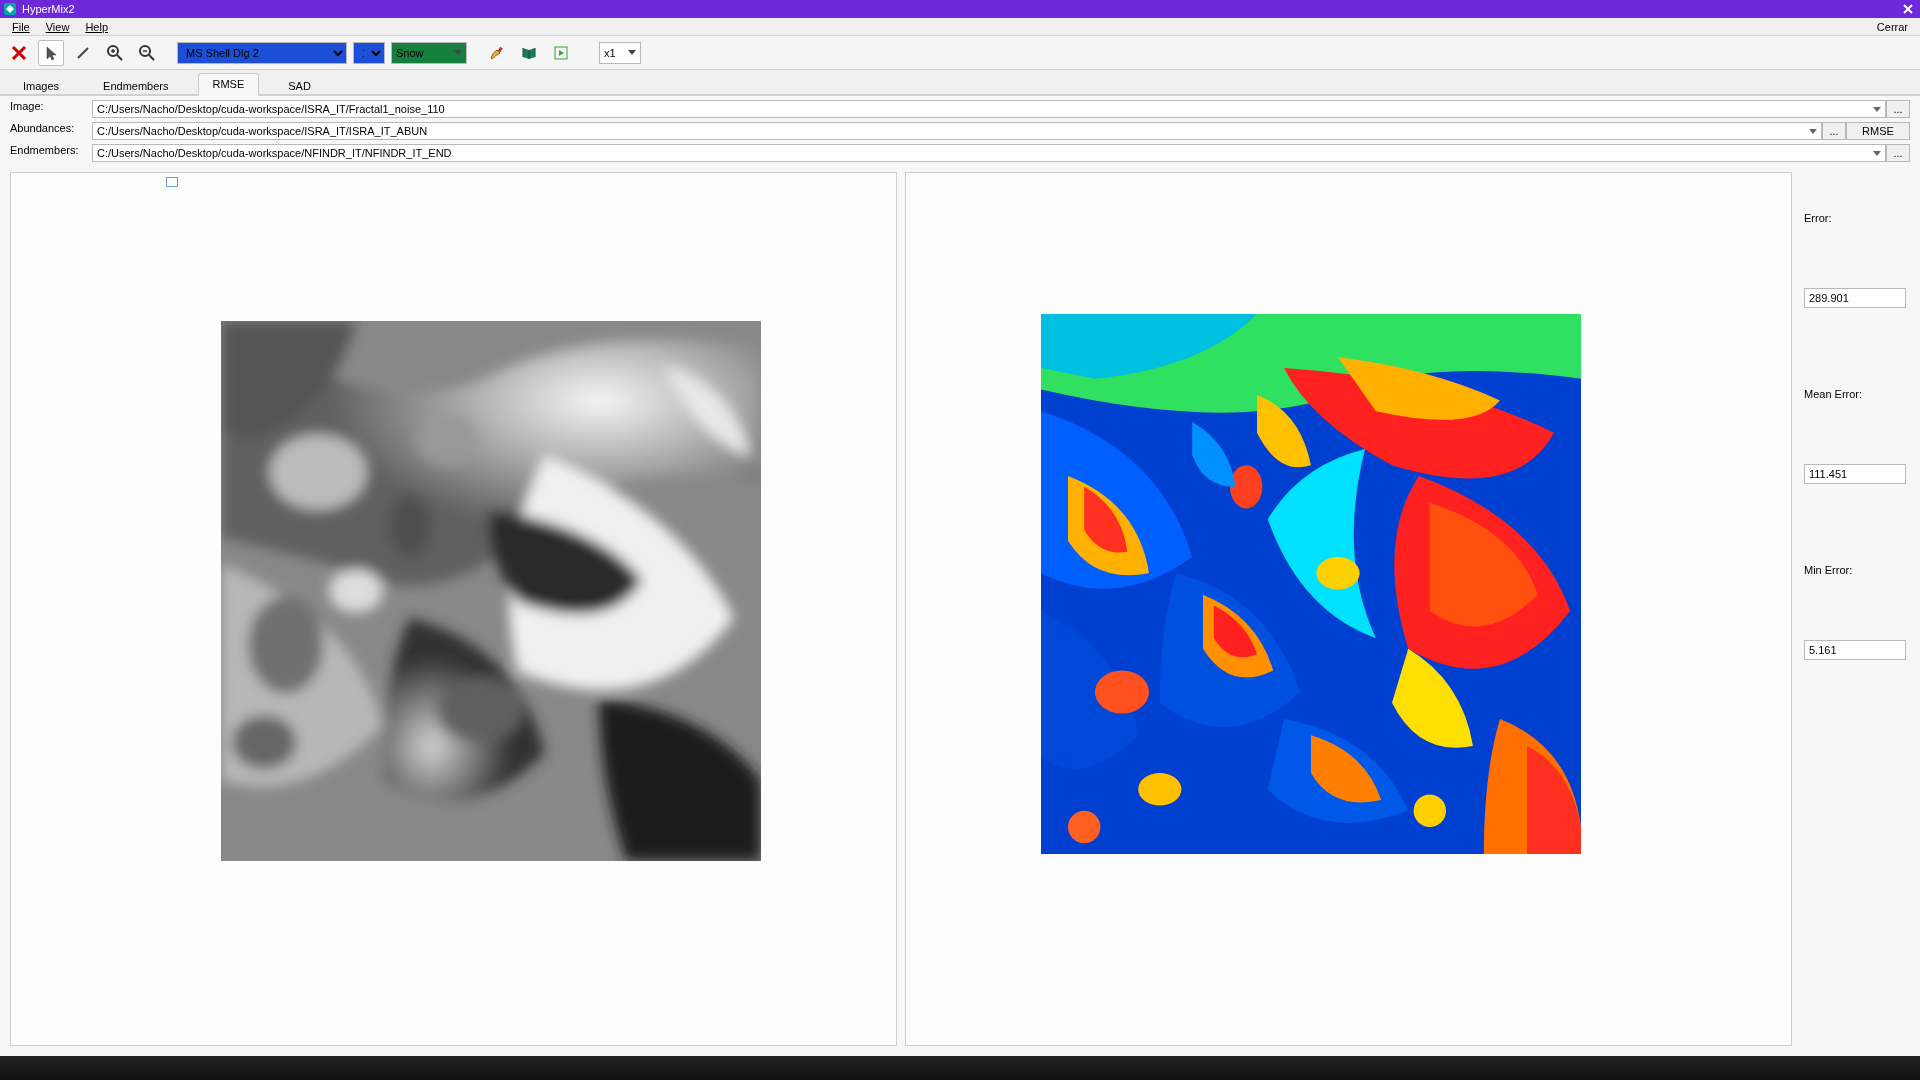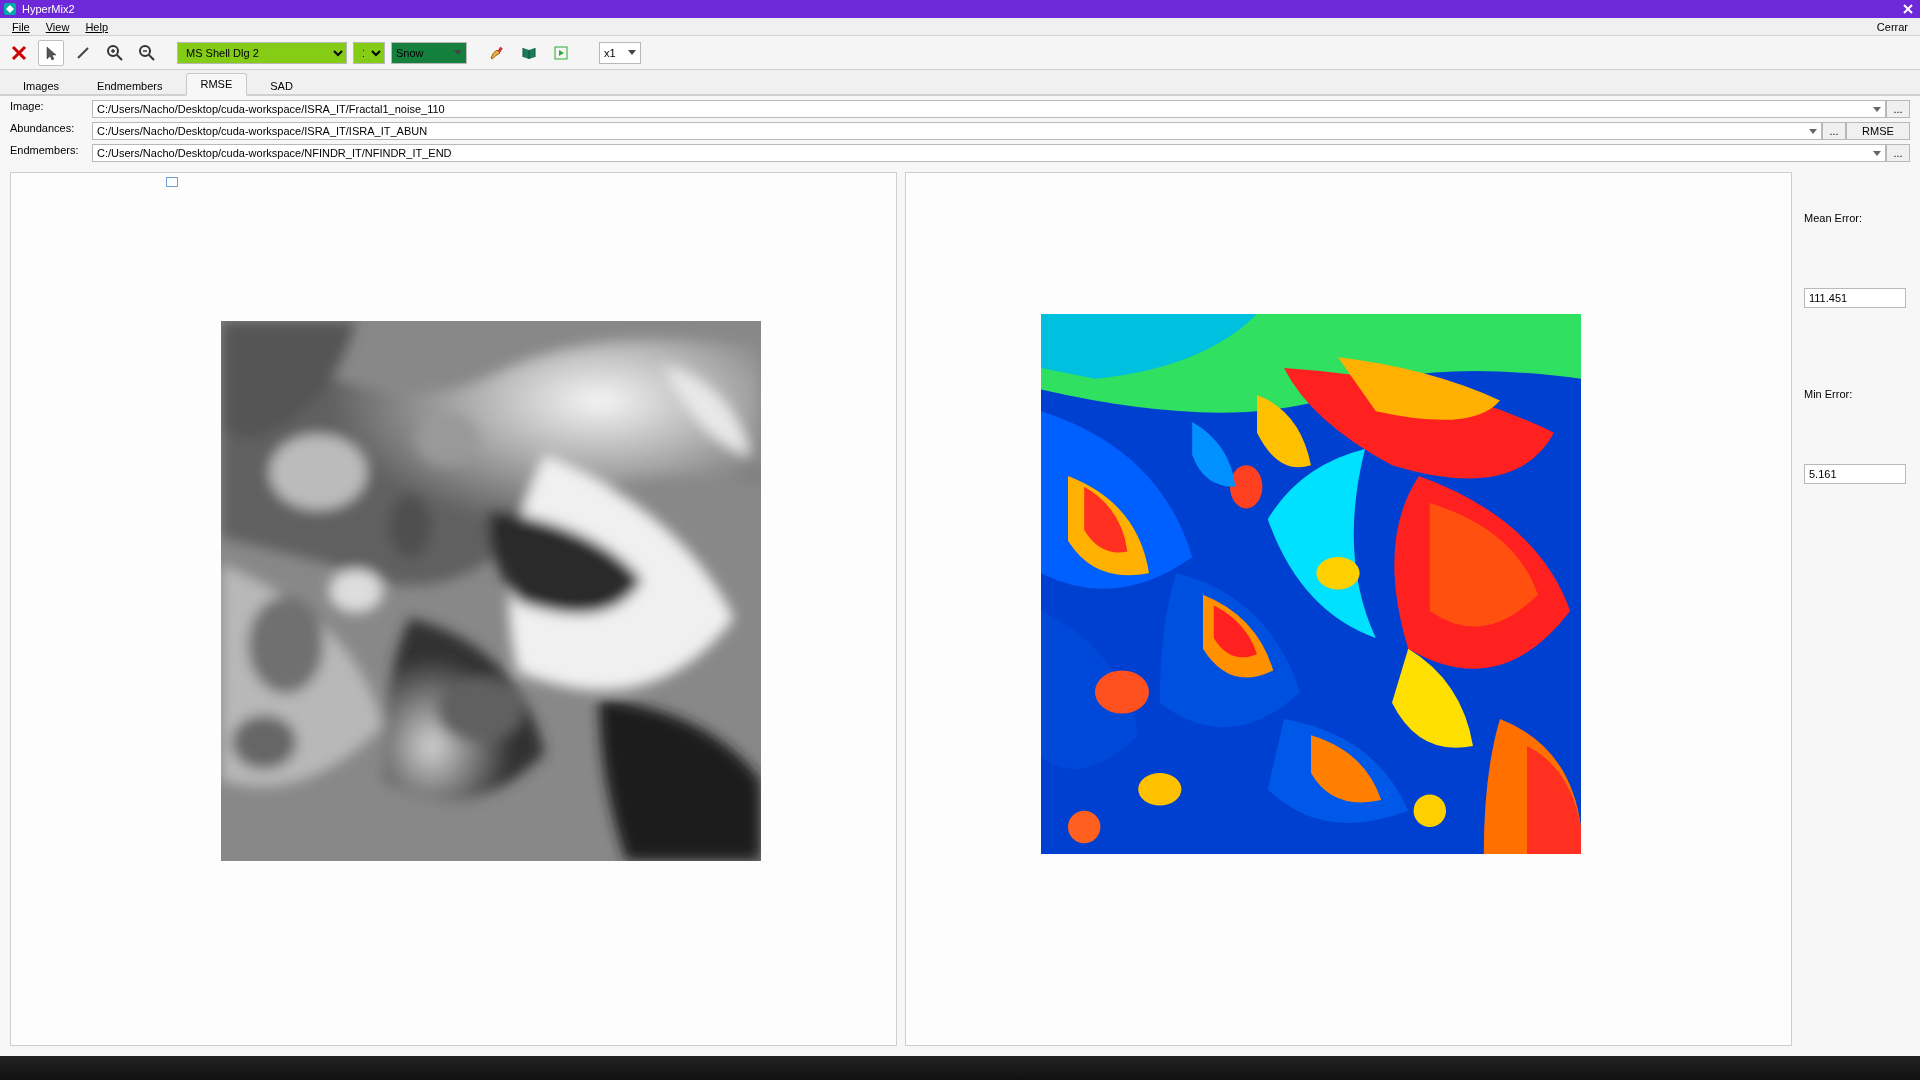--- a/index.html
+++ b/index.html
@@ -15,30 +15,30 @@
 .menubar { height: 18px; background: #f0f0f0; display: flex; align-items: center; padding: 0 4px; gap: 0; border-bottom: 1px solid #d0d0d0; }
 .menubar .menu-item { padding: 2px 8px; cursor: pointer; text-decoration: underline; }
 .menubar .spacer { flex: 1; }
 .menubar .cerrar { padding: 0 8px; cursor: pointer; }
 
 .toolbar { height: 34px; background: #f5f5f5; border-bottom: 1px solid #d0d0d0; display: flex; align-items: center; padding: 0 6px; gap: 6px; }
 .toolbar .btn { width: 26px; height: 26px; display: flex; align-items: center; justify-content: center; border: 1px solid transparent; border-radius: 2px; cursor: pointer; }
 .toolbar .btn.raised { border: 1px solid #c0c0c0; background: #ffffff; box-shadow: inset 0 1px 0 #fff; }
 .toolbar .sep { width: 1px; height: 24px; background: transparent; margin: 0 2px; }
 .toolbar select, .toolbar .combo {
-  height: 22px; border: 1px solid #b8b8b8; background: #84cc16; padding: 0 4px; cursor: pointer;
+  height: 22px; border: 1px solid #b8b8b8; background: #1d4ed8; padding: 0 4px; cursor: pointer;
 }
 .toolbar .font-combo { width: 170px; }
 .toolbar .size-combo { width: 32px; }
 .toolbar .style-combo { width: 76px; display: flex; align-items: center; justify-content: space-between; padding: 0 4px; border: 1px solid #b8b8b8; background: #15803d; height: 22px; }
 .toolbar .style-combo .tri { border-left: 4px solid transparent; border-right: 4px solid transparent; border-top: 5px solid #444; }
 .toolbar .zoom-combo { width: 42px; display: flex; align-items: center; justify-content: space-between; padding: 0 4px; border: 1px solid #b8b8b8; background: #fff; height: 22px; margin-left: 19px; }
 .toolbar .zoom-combo .tri { border-left: 4px solid transparent; border-right: 4px solid transparent; border-top: 5px solid #444; }
 
-.tabs { height: 26px; background: #f0f0f0; display: flex; align-items: flex-end; padding: 0 8px; border-bottom: 2px solid #d0d0d0; gap: 8px; }
+.tabs { height: 26px; background: #f0f0f0; display: flex; align-items: flex-end; padding: 0 8px; border-bottom: 2px solid #d0d0d0; gap: 14px; }
 .tab { padding: 4px 14px; border: 1px solid transparent; border-bottom: none; cursor: pointer; border-radius: 3px 3px 0 0; margin-bottom: -2px; }
 .tab.active { background: #f7f7f7; border-color: #c8c8c8; border-bottom: 2px solid #f7f7f7; }
 
 .pathrows { background: #f7f7f7; padding: 4px 10px 0; }
 .pathrow { display: flex; margin-bottom: 4px; }
 .pathrow label { width: 82px; text-align: left; }
 .pathrow .path-input { flex: 1; height: 18px; border: 1px solid #b8b8b8; background: #fff; padding: 0 4px; display: flex; align-items: center; justify-content: space-between; }
 .pathrow .path-input .tri { border-left: 4px solid transparent; border-right: 4px solid transparent; border-top: 5px solid #666; margin-left: 8px; }
 .pathrow .browse { width: 24px; height: 18px; border: 1px solid #b8b8b8; background: #f0f0f0; cursor: pointer; display: flex; align-items: center; justify-content: center; }
 .pathrow .rmse-btn { width: 64px; height: 18px; border: 1px solid #b8b8b8; background: #f0f0f0; cursor: pointer; display: flex; align-items: center; justify-content: center; }
@@ -256,20 +256,24 @@
         <ellipse cx="22" cy="88" rx="4" ry="3" fill="#ffc000"></ellipse>
         <ellipse cx="8" cy="95" rx="3" ry="3" fill="#ff6020"></ellipse>
         <ellipse cx="72" cy="92" rx="3" ry="3" fill="#ffd000"></ellipse>
         <path d="M40 15 Q48 18 50 28 Q44 30 40 22 Z" fill="#ffc000"></path>
         <path d="M28 20 Q35 24 36 32 Q30 32 28 26 Z" fill="#0090ff"></path>
       </svg>
     </div>
 
     <div class="side-stats">
       <div class="stat-block">
+        <div class="stat-label">Error:</div>
+        <div class="stat-value">289.901</div>
+      </div>
+      <div class="stat-block">
         <div class="stat-label">Mean Error:</div>
         <div class="stat-value">111.451</div>
       </div>
       <div class="stat-block">
         <div class="stat-label">Min Error:</div>
         <div class="stat-value">5.161</div>
       </div>
     </div>
   </div>
 

